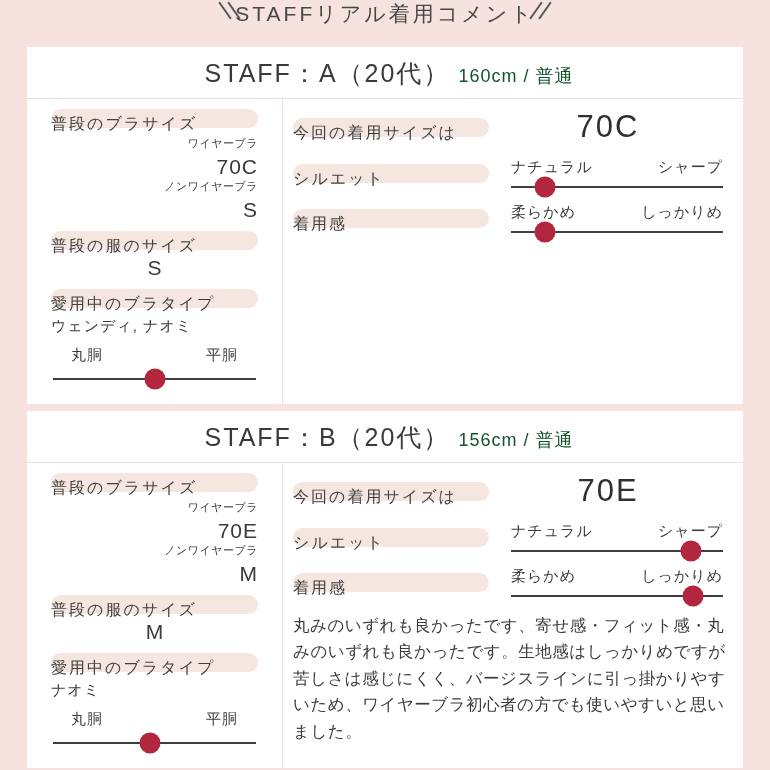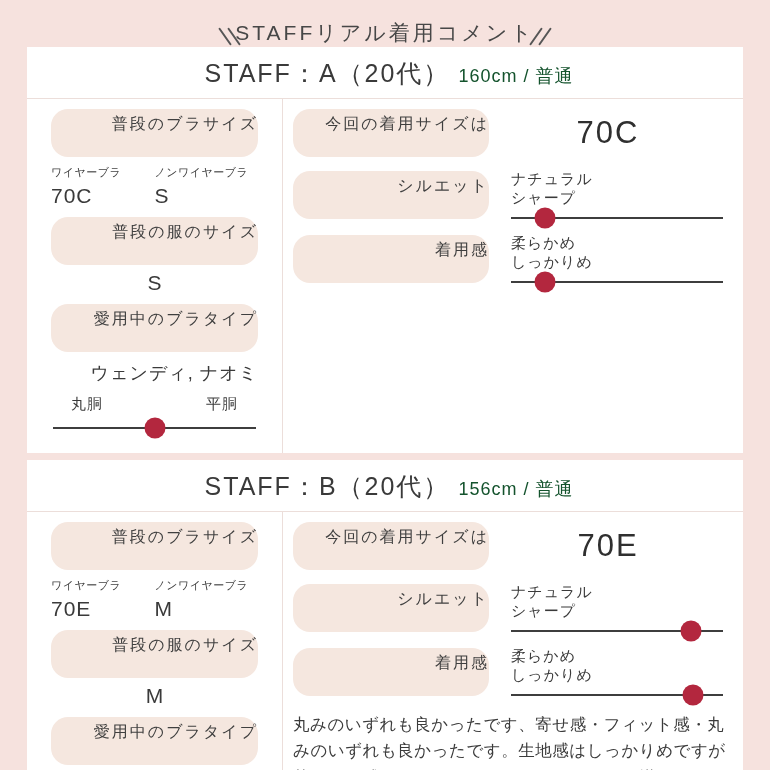--- a/index.html
+++ b/index.html
@@ -9,21 +9,21 @@
   *{box-sizing:border-box; margin:0; padding:0;}
   html,body{width:770px; height:770px;}
   body{
     background:var(--background);
     font-family:"Liberation Sans","DejaVu Sans",sans-serif;
     color:var(--text);
     overflow:hidden;
   }
   
   .section-title{
-    height:47px; display:flex; align-items:flex-end; justify-content:center; gap:0;
+    height:47px; display:flex; align-items:flex-start; justify-content:center; gap:0;
   }
   .section-title h1{
     font-size:21px; font-weight:500; letter-spacing:3px; color:#474747;
   }
   .slashes{display:flex; gap:7px; align-items:center;}
   .slash{display:inline-block; width:2px; height:21px; background:#565656; border-radius:1px;}
   .slashes.left .slash{transform:rotate(-35deg);}
   .slashes.right .slash{transform:rotate(35deg);}
   
   .card{
@@ -35,48 +35,48 @@
   .staff-name{font-size:25px; font-weight:400; letter-spacing:2px;margin-left:8px;}
   .staff-meta{font-size:18px; letter-spacing:1px; margin-left:8px; color:#14532d;}
   .card-body{display:flex; align-items:stretch;}
   .col-left{
     width:256px; flex:none; border-right:1px solid var(--divider);
     padding:10px 24px 14px;
   }
   .col-right{flex:1; padding:10px 16px 18px 10px;}
   
   .pill{
-    background:var(--pill); border-radius:17px; height:48px; line-height:30px;
-    text-align:right; font-size:16px; letter-spacing:2px; color:#3f3f3f;
+    background:var(--pill); border-radius:17px; height:19px; line-height:30px;
+    text-align:left; font-size:16px; letter-spacing:2px; color:#3f3f3f;
   }
   .pill.r{width:196px; flex:none;}
   
-  .bra-grid{display:flex; text-align:left; margin:8px 0 9px;}
+  .bra-grid{display:flex; text-align:right; margin:8px 0 9px;flex-direction:column;}
   .bra-col{flex:1;}
   .mini{font-size:11px; letter-spacing:0.5px; color:#424242;}
   .val{font-size:21px; margin-top:4px; letter-spacing:1px;}
   .center-val{text-align:center; font-size:21px; margin:6px 0 9px;}
-  .types{text-align:right; font-size:18px; letter-spacing:1px; margin:9px 0 6px;}
+  .types{text-align:left; font-size:15px; letter-spacing:1px; margin:9px 0 6px;}
   
   .slider-labels{
     display:flex; justify-content:space-between; font-size:15px; letter-spacing:1px;
   }
   .track{position:relative; height:2px; background:var(--slider-track);}
   .dot{
     position:absolute; top:50%; width:21px; height:21px; border-radius:50%;
     background:var(--slider-dot); transform:translate(-50%,-50%);
   }
   .slider.torso{margin-top:10px; padding:0 2px;}
   .slider.torso .slider-labels{padding:0 18px; margin-bottom:13px;gap:24px;}
   .slider.torso .track{margin-bottom:10px;}
   
   .r-row{display:flex; align-items:center; margin-bottom:13px;}
   .big-size{flex:1; text-align:center; font-size:31px; letter-spacing:2px; color:#2f2f2f;}
   .r-slider{flex:1; margin-left:22px; margin-right:4px;}
-  .r-slider .slider-labels{margin-bottom:9px;flex-direction:column;}
+  .r-slider .slider-labels{margin-bottom:9px;}
   .r-slider-row{margin-bottom:15px;}
   .comment{
     font-size:16.5px; line-height:1.6; letter-spacing:0.5px; margin-top:9px;
     color:#3b3b3b;
   }
 </style>
 </head>
 <body>
 
 <div class="section-title">

